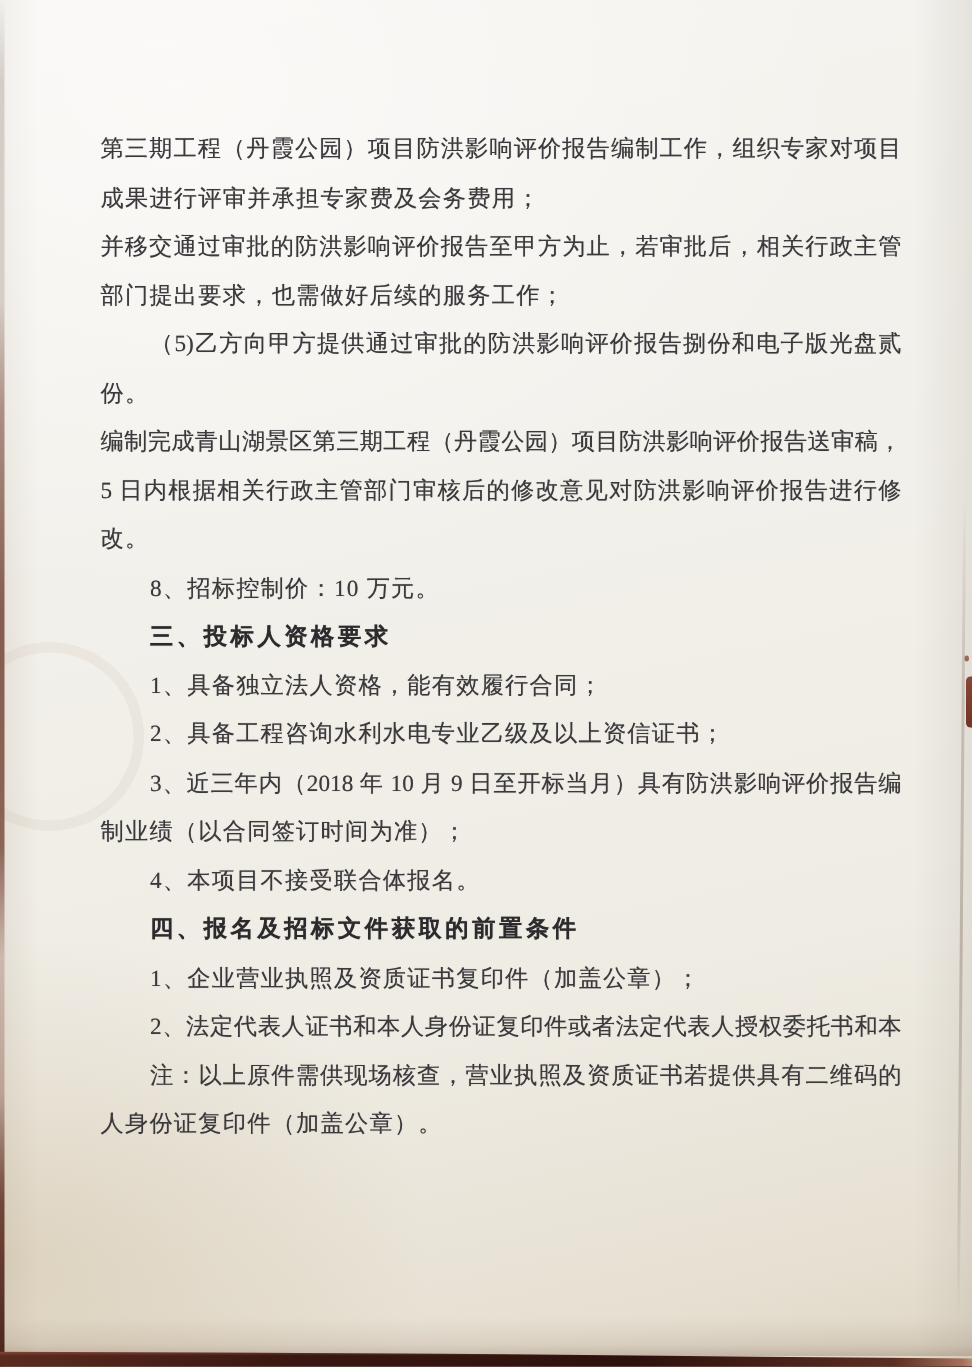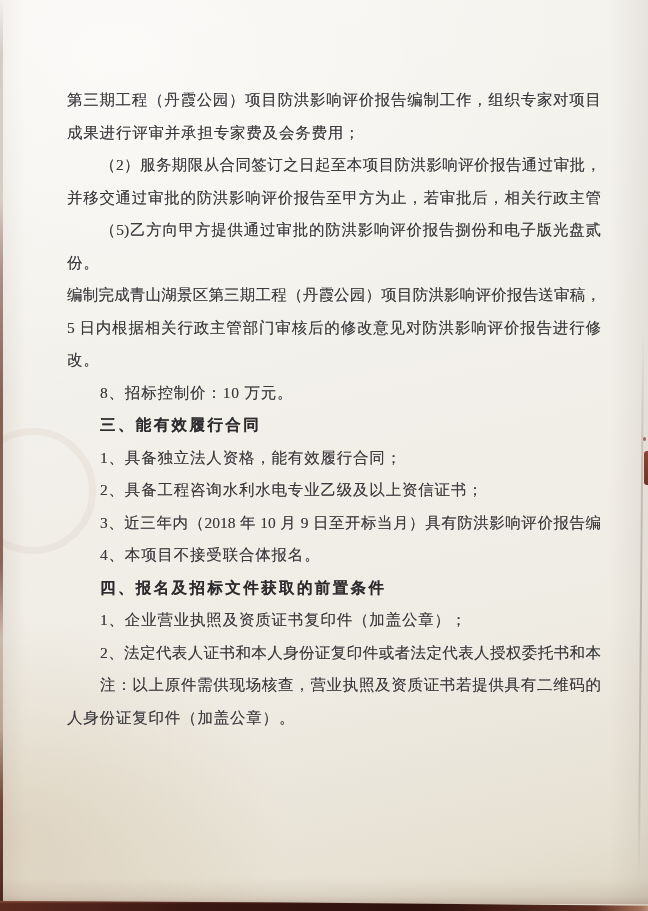--- a/index.html
+++ b/index.html
@@ -118,32 +118,33 @@
 </style>
 </head>
 <body style="background: rgb(47, 18, 14);">
 
 <div class="scene">
   <div class="paper">
     <div class="seal-bleed"></div>
     <div class="textblock" style="color: rgb(59, 57, 60);">
         <div class="line just">第三期工程（丹霞公园）项目防洪影响评价报告编制工作，组织专家对项目</div>
         <div class="line">成果进行评审并承担专家费及会务费用；</div>
-        <div class="line indent just">（2）服务期限从合同签订之日起至本项目防洪影响评价报告通过审批，</div>
         <div class="line just">并移交通过审批的防洪影响评价报告至甲方为止，若审批后，相关行政主管</div>
+        <div class="line">部门提出要求，也需做好后续的服务工作；</div>
         <div class="line indent just">（5)乙方向甲方提供通过审批的防洪影响评价报告捌份和电子版光盘贰</div>
         <div class="line">份。</div>
         <div class="line just">编制完成青山湖景区第三期工程（丹霞公园）项目防洪影响评价报告送审稿，</div>
         <div class="line just">5 日内根据相关行政主管部门审核后的修改意见对防洪影响评价报告进行修</div>
         <div class="line">改。</div>
         <div class="line indent">8、招标控制价：10 万元。</div>
-        <div class="line indent bold">三、能有效履行合同</div>
+        <div class="line indent bold">三、投标人资格要求</div>
         <div class="line indent">1、具备独立法人资格，能有效履行合同；</div>
         <div class="line indent">2、具备工程咨询水利水电专业乙级及以上资信证书；</div>
         <div class="line indent just">3、近三年内（2018 年 10 月 9 日至开标当月）具有防洪影响评价报告编</div>
+        <div class="line">制业绩（以合同签订时间为准）；</div>
         <div class="line indent">4、本项目不接受联合体报名。</div>
         <div class="line indent bold">四、报名及招标文件获取的前置条件</div>
         <div class="line indent">1、企业营业执照及资质证书复印件（加盖公章）；</div>
         <div class="line indent just">2、法定代表人证书和本人身份证复印件或者法定代表人授权委托书和本</div>
         <div class="line indent just">注：以上原件需供现场核查，营业执照及资质证书若提供具有二维码的</div>
         <div class="line">人身份证复印件（加盖公章）。</div>
       </div>
     <div class="paper-bottom-shade"></div>
   </div>
   <div class="left-edge"></div>

